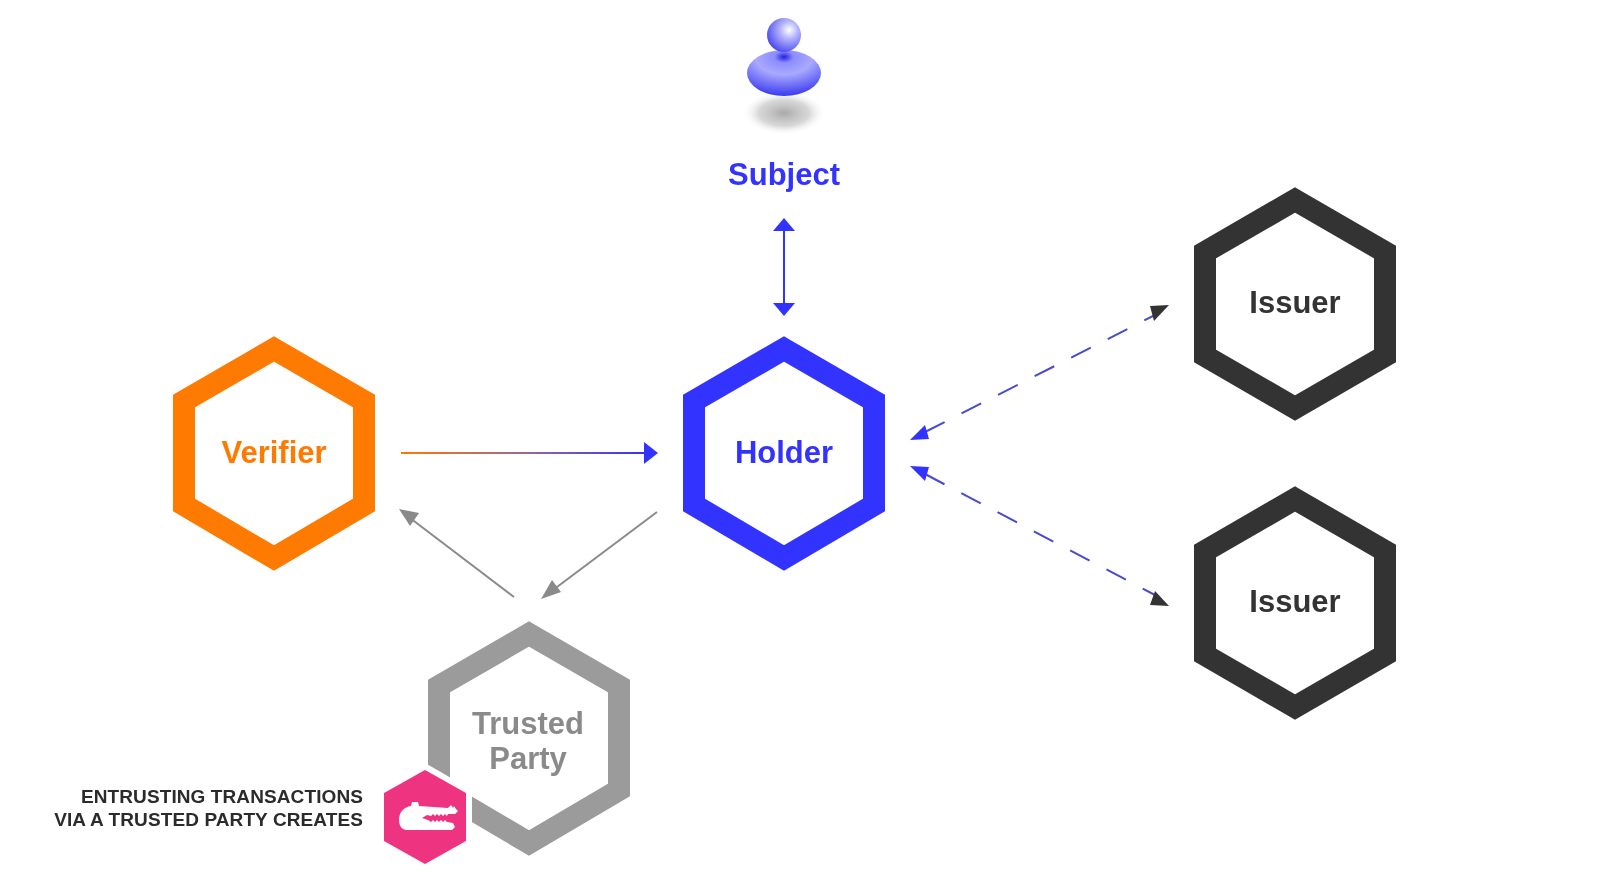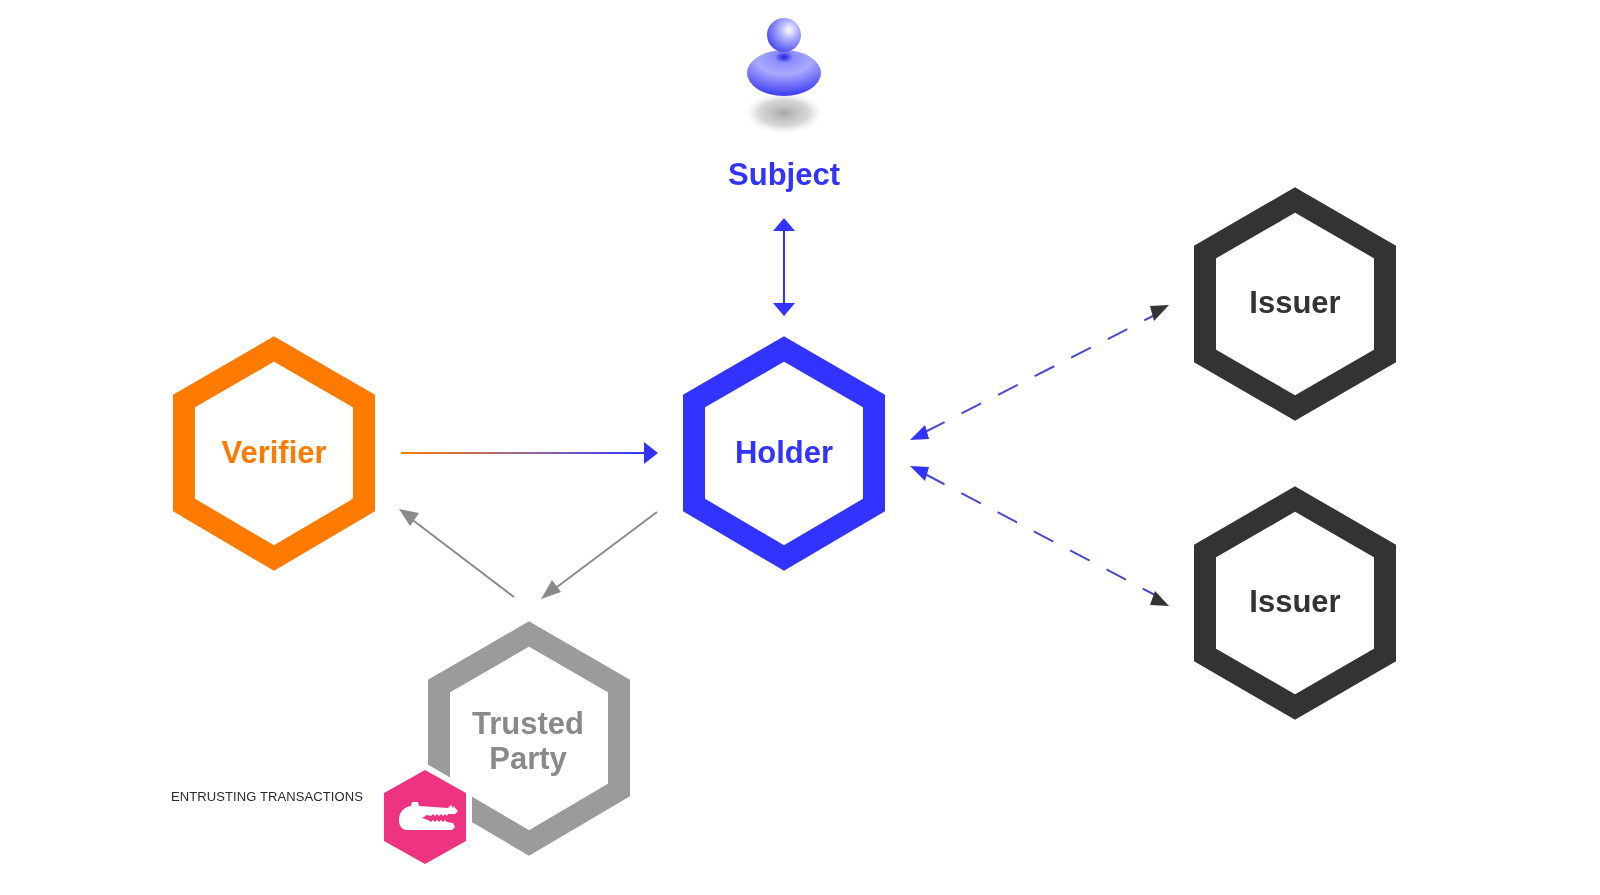--- a/index.html
+++ b/index.html
@@ -1,19 +1,19 @@
 <!DOCTYPE html>
 <html><head>
 <meta charset="utf-8">
 <style>
   html, body { margin: 0; padding: 0; background: #ffffff; }
   body { width: 1600px; height: 895px; position: relative; overflow: hidden; font-family: "Liberation Sans", sans-serif; }
   #diagram { position: absolute; left: 0; top: 0; }
   .lbl { font-family: "Liberation Sans", sans-serif; font-weight: 700; text-anchor: middle; }
-  .note { position: absolute; right: 1237px; top: 786px; text-align: right; font-family: "Liberation Sans", sans-serif; font-weight: 400; font-size: 13px; line-height: 22.5px; color: #2b2b2b; letter-spacing: 0.1px; white-space: nowrap; }
+  .note { position: absolute; right: 1237px; top: 786px; text-align: right; font-family: "Liberation Sans", sans-serif; font-weight: 700; font-size: 19px; line-height: 22.5px; color: #2b2b2b; letter-spacing: 0.1px; white-space: nowrap; }
 </style>
 </head>
 <body>
 
 <svg id="diagram" width="1600" height="895" viewBox="0 0 1600 895" xmlns="http://www.w3.org/2000/svg">
   <defs>
     <linearGradient id="vhGrad" x1="0" y1="0" x2="1" y2="0">
       <stop offset="0" stop-color="#FF7A00"></stop>
       <stop offset="0.5" stop-color="#9A6A90"></stop>
       <stop offset="1" stop-color="#3333FF"></stop>
@@ -116,13 +116,14 @@
                L428,820 L431,822 L433,820 L435,822 L437,820 L439,822 L441,820 L443,822 L445,820 L447,822
                L453,823 L455,827 L452,830
                L406,830
                C401,829 399,825 399,820 Z"></path>
     </g>
   </g>
 </svg>
 
 <div class="note">
   <div>ENTRUSTING TRANSACTIONS</div>
+  <div>VIA A TRUSTED PARTY CREATES</div>
 </div>
 
 </body></html>

